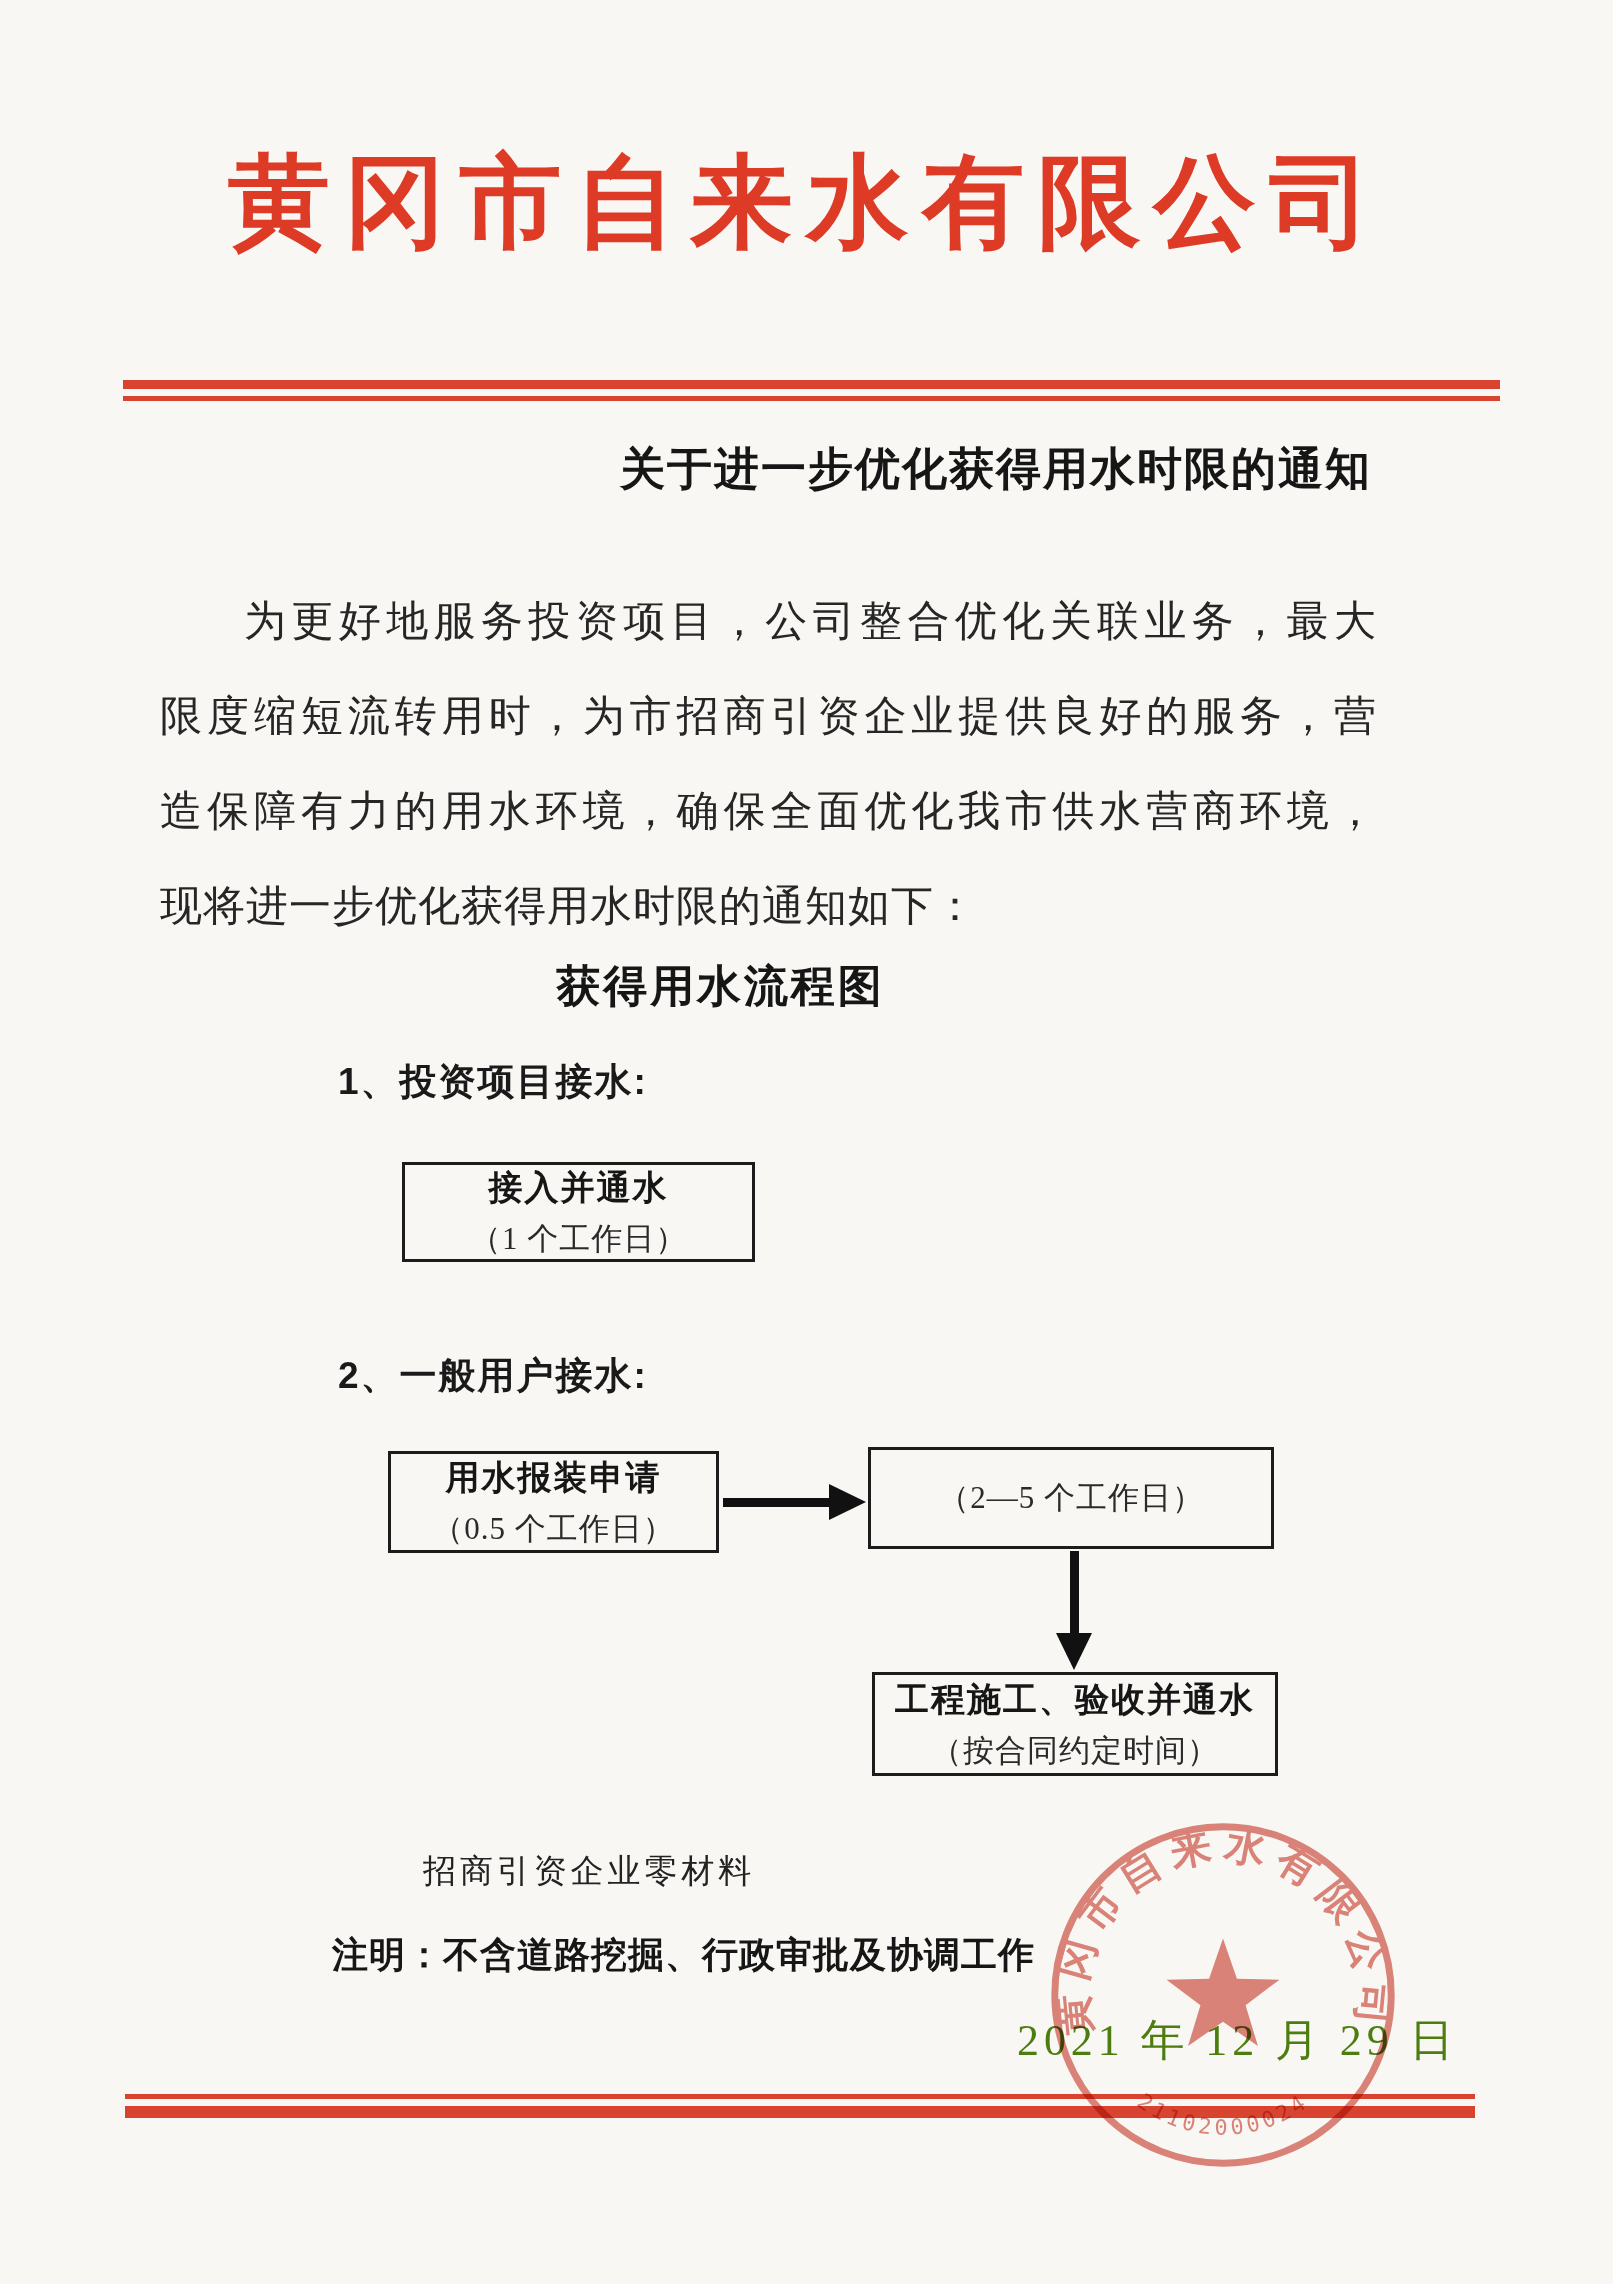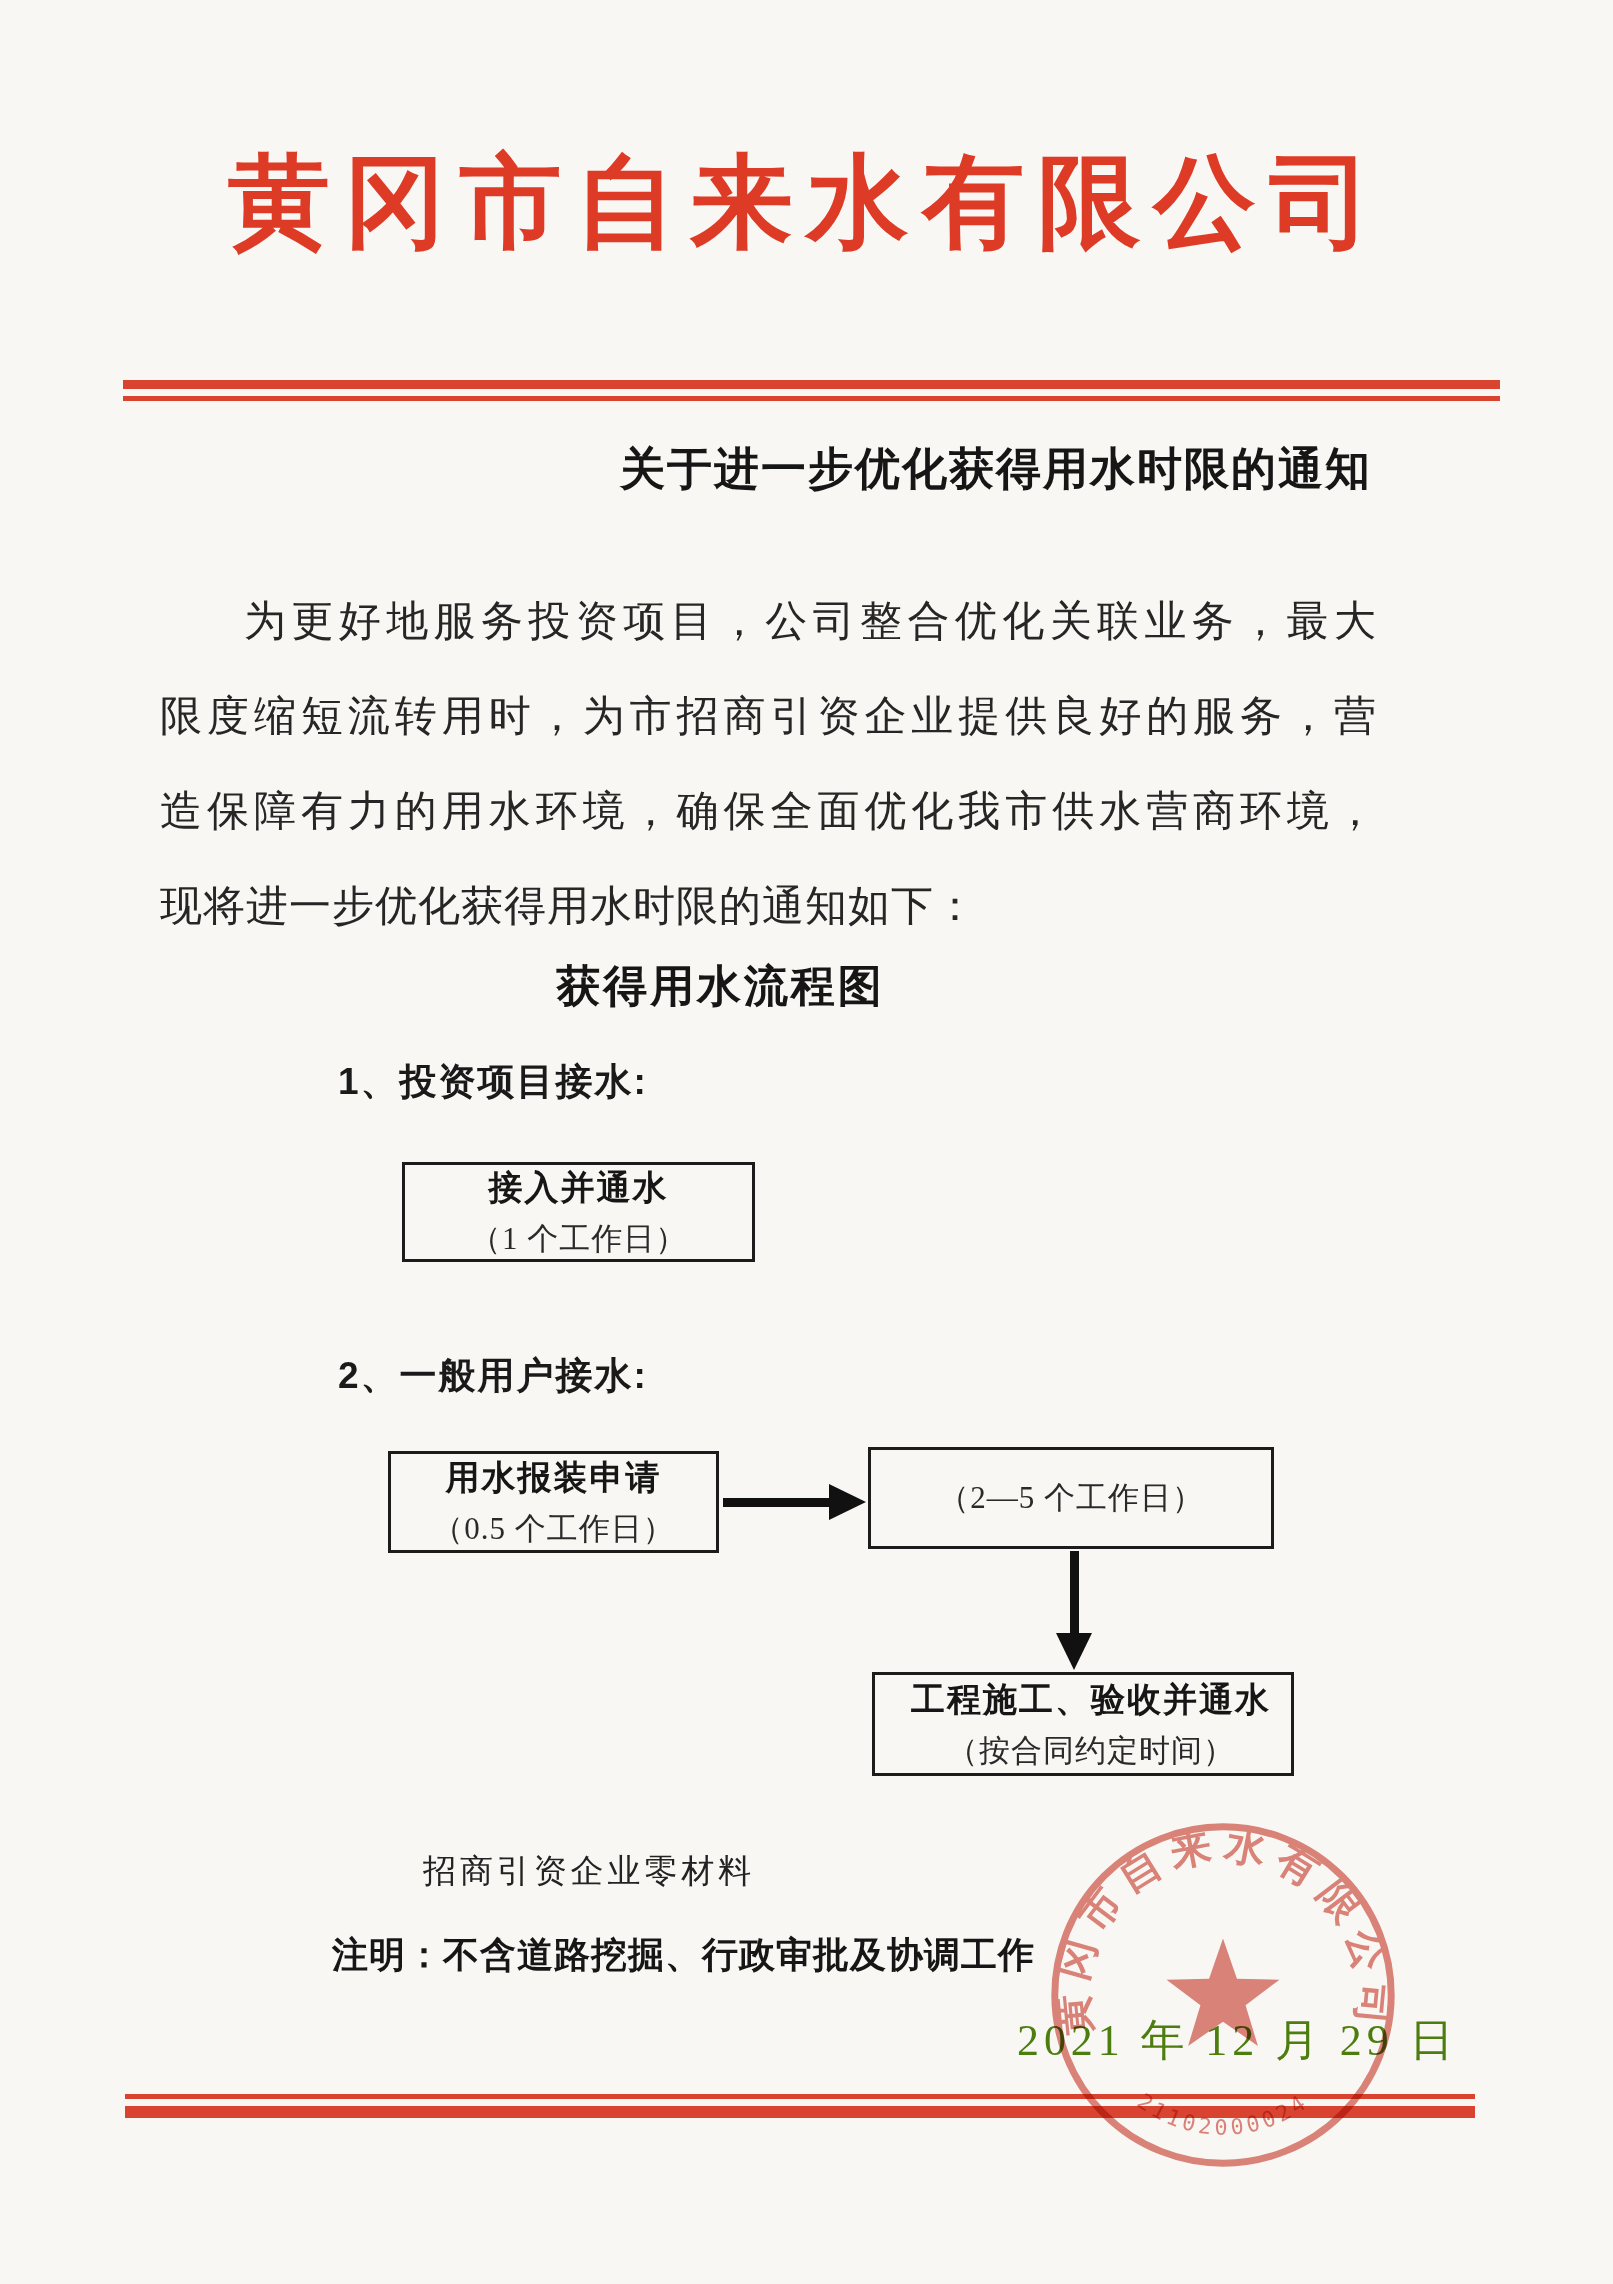--- a/index.html
+++ b/index.html
@@ -72,21 +72,21 @@
   .fbox .fbox-title{
     font-family:"Liberation Sans","DejaVu Sans",sans-serif;
     font-weight:700;font-size:34px;color:#161616;letter-spacing:2px;
   }
   .fbox .fbox-duration{
     font-size:31px;color:#2a2a2a;letter-spacing:1px;
   }
   .box-f1{left:402px;top:1162px;width:347px;height:94px;}
   .box-f2a{left:388px;top:1451px;width:325px;height:96px;}
   .box-f2b{left:868px;top:1447px;width:400px;height:96px;}
-  .box-f2c{left:872px;top:1672px;width:400px;height:98px;padding-left:16px;}
+  .box-f2c{left:872px;top:1672px;width:400px;height:98px;}
 
   .arrow-right-shaft{position:absolute;left:723px;top:1498px;width:108px;height:8.8px;background:#111;}
   .arrow-right-head{position:absolute;left:829px;top:1484px;width:0;height:0;
     border-top:18.6px solid transparent;border-bottom:18.6px solid transparent;border-left:37px solid #111;}
   .arrow-down-shaft{position:absolute;left:1070px;top:1551px;width:8.8px;height:84px;background:#111;}
   .arrow-down-head{position:absolute;left:1056px;top:1633px;width:0;height:0;
     border-left:18.6px solid transparent;border-right:18.6px solid transparent;border-top:37px solid #111;}
 
   
   .note-zero{

